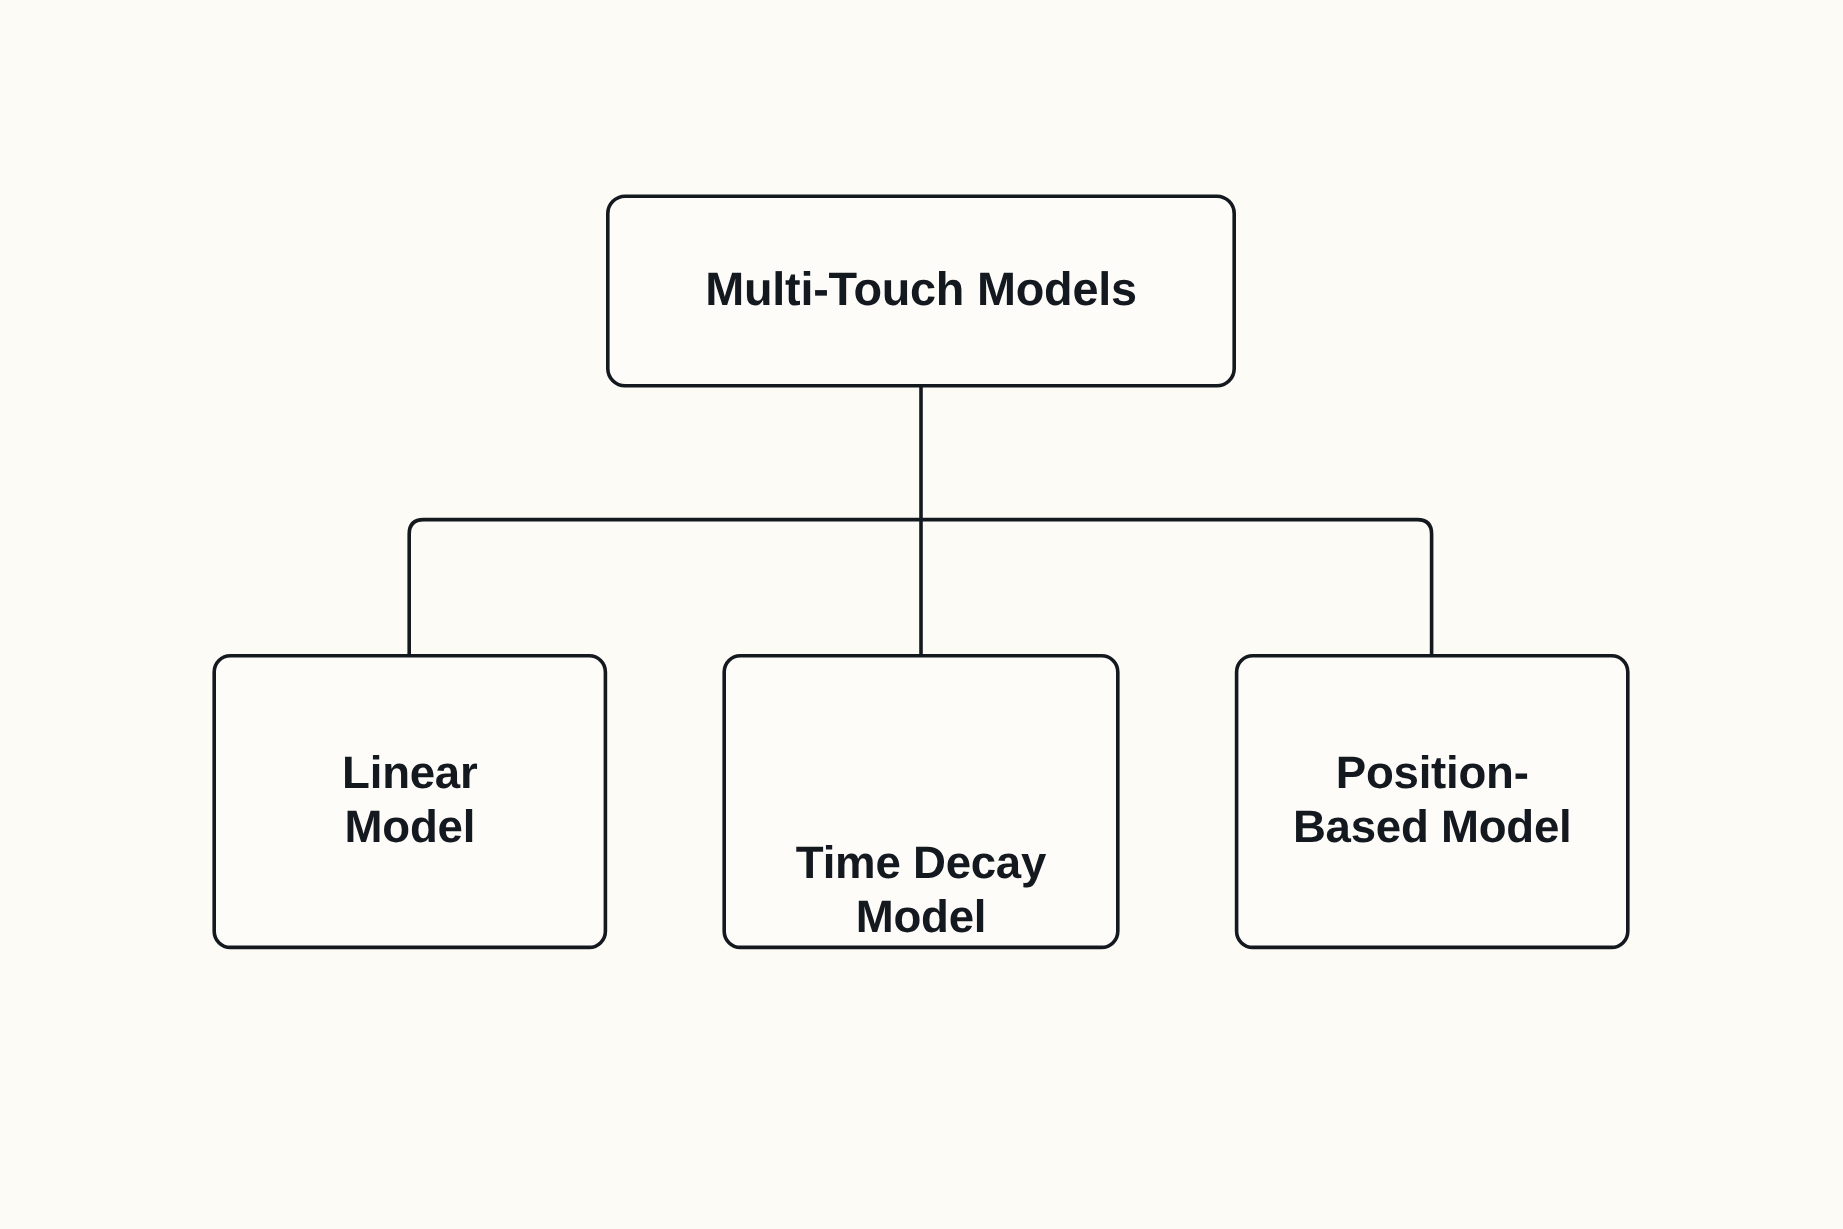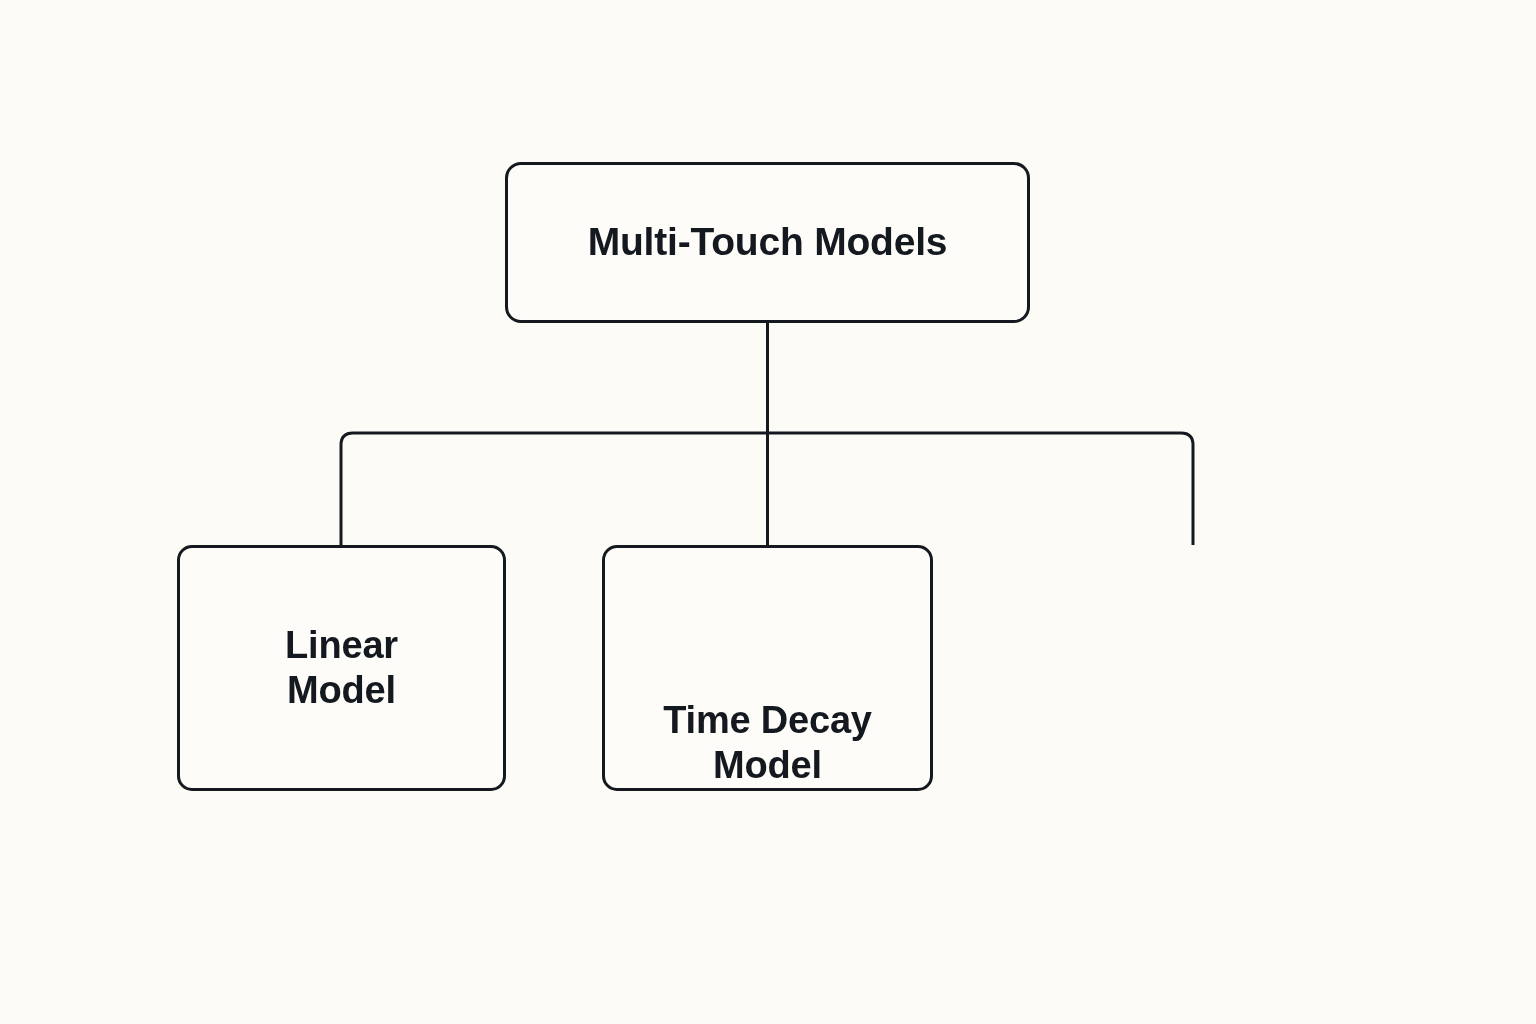--- a/index.html
+++ b/index.html
@@ -98,14 +98,18 @@
   <div class="node node-child node-child-0">
     <span class="node-label">Linear
 Model</span>
   </div>
 
   <div class="node node-child node-child-1">
     <span class="node-label">Time Decay
 Model</span>
   </div>
 
+  <div class="node node-child node-child-2">
+    <span class="node-label">Position-
+Based Model</span>
+  </div>
 
 </div>
 
 </body></html>

